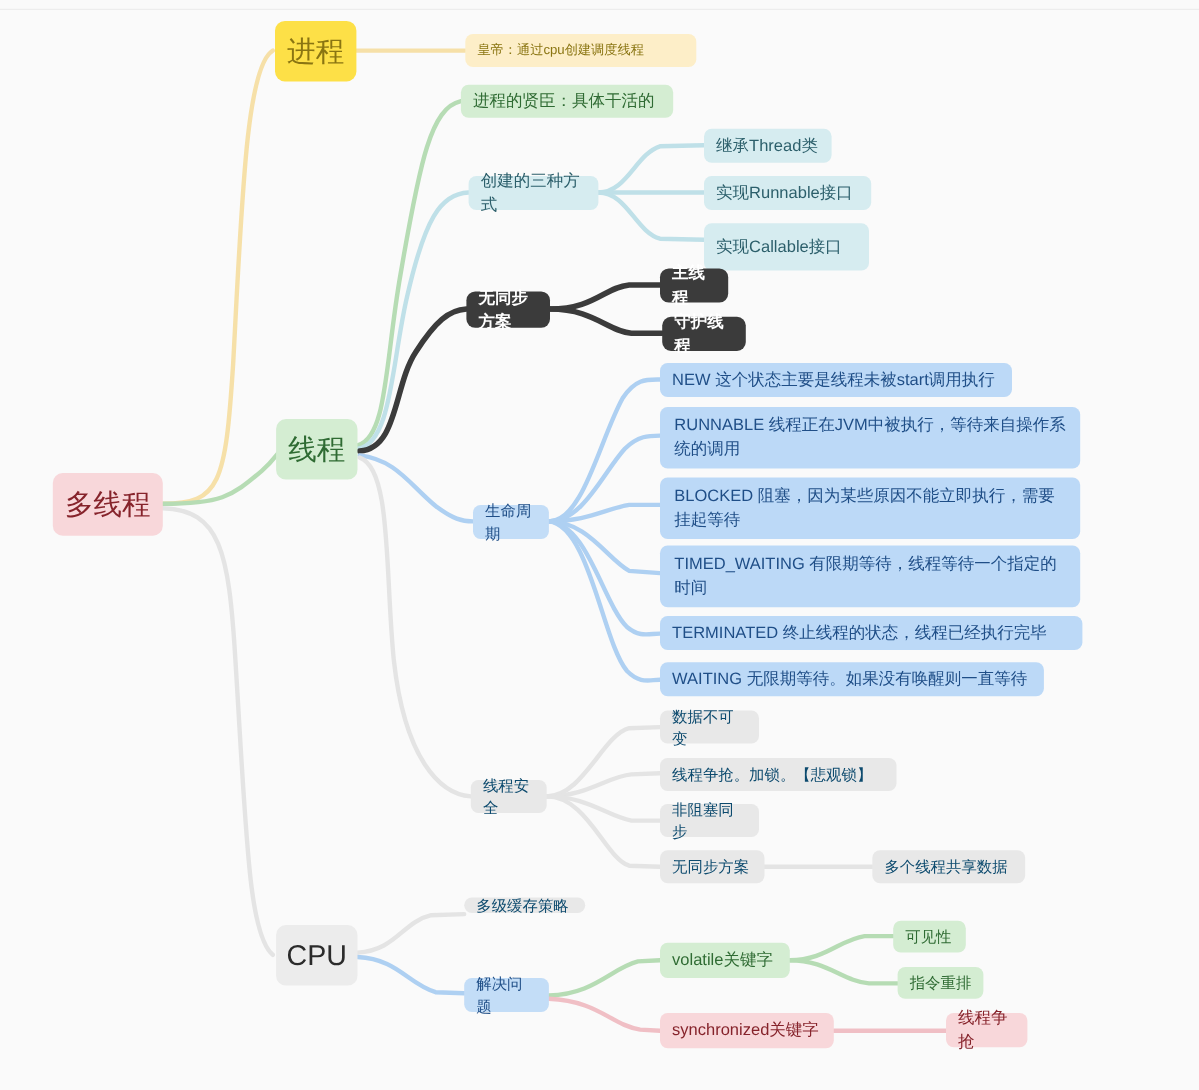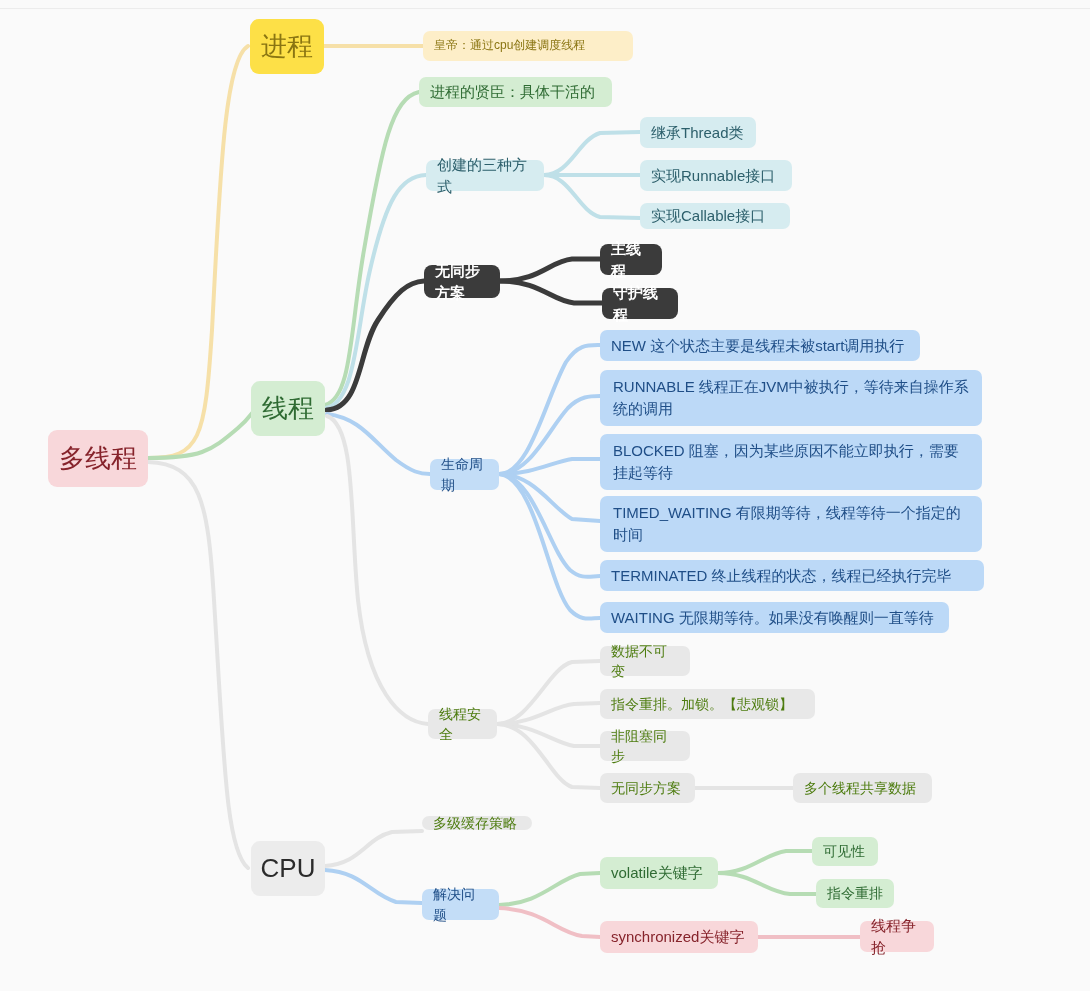--- a/index.html
+++ b/index.html
@@ -97,21 +97,21 @@
     color: #1f4e87;
     font-size: 15px;
   }
   .n-blue-sm {
     background: #c3ddf7;
     color: #1f4e87;
     font-size: 14px;
   }
   .n-grey {
     background: #e8e8e8;
-    color: #4d7c0f;
+    color: #0c4a6e;
     font-size: 14px;
   }
   .n-pink {
     background: #f8d7da;
     color: #86232b;
     font-size: 15px;
   }
   .pad-m { padding: 6px 11px; }
   .pad-l { padding: 8px 13px; }
 </style>
@@ -200,21 +200,21 @@
 
   <div class="node n-cyan pad-m" style="left:426px; top:160px; width:118px; height:31px;">
     <span>创建的三种方式</span>
   </div>
   <div class="node n-cyan pad-m" style="left:640px; top:117px; width:116px; height:31px;">
     <span>继承Thread类</span>
   </div>
   <div class="node n-cyan pad-m" style="left:640px; top:160px; width:152px; height:31px;">
     <span>实现Runnable接口</span>
   </div>
-  <div class="node n-cyan pad-m" style="left:640px; top:203px; width:150px; height:26px;">
+  <div class="node n-cyan pad-m" style="left:640px; top:203px; width:150px; height:43px;">
     <span>实现Callable接口</span>
   </div>
 
   <div class="node n-dark pad-m" style="left:424px; top:265px; width:76px; height:33px; justify-content:center;">
     <span>无同步方案</span>
   </div>
   <div class="node n-dark pad-m" style="left:600px; top:244px; width:62px; height:31px; justify-content:center;">
     <span>主线程</span>
   </div>
   <div class="node n-dark pad-m" style="left:602px; top:288px; width:76px; height:31px; justify-content:center;">
@@ -244,21 +244,21 @@
     <span>TERMINATED 终止线程的状态，线程已经执行完毕</span>
   </div>
 
   <div class="node n-grey pad-m" style="left:428px; top:709px; width:69px; height:30px;">
     <span>线程安全</span>
   </div>
   <div class="node n-grey pad-m" style="left:600px; top:646px; width:90px; height:30px;">
     <span>数据不可变</span>
   </div>
   <div class="node n-grey pad-m" style="left:600px; top:689px; width:215px; height:30px;">
-    <span>指令重排。加锁。【悲观锁】</span>
+    <span>线程争抢。加锁。【悲观锁】</span>
   </div>
   <div class="node n-grey pad-m" style="left:600px; top:731px; width:90px; height:30px;">
     <span>非阻塞同步</span>
   </div>
   <div class="node n-grey pad-m" style="left:600px; top:773px; width:95px; height:30px;">
     <span>无同步方案</span>
   </div>
   <div class="node n-grey pad-m" style="left:793px; top:773px; width:139px; height:30px;">
     <span>多个线程共享数据</span>
   </div>

